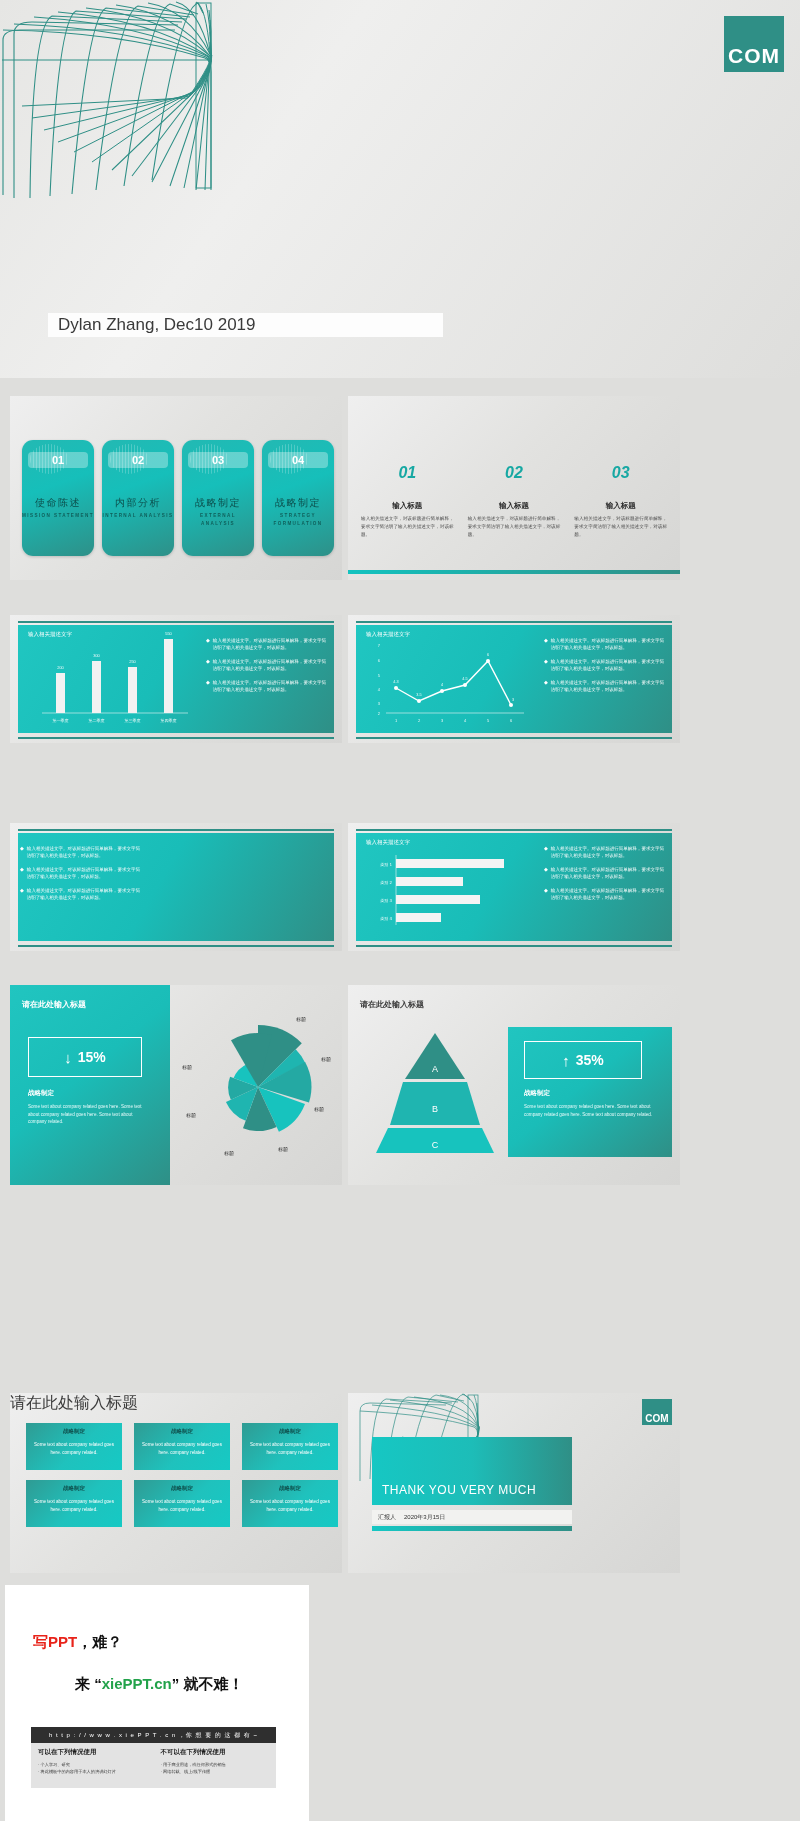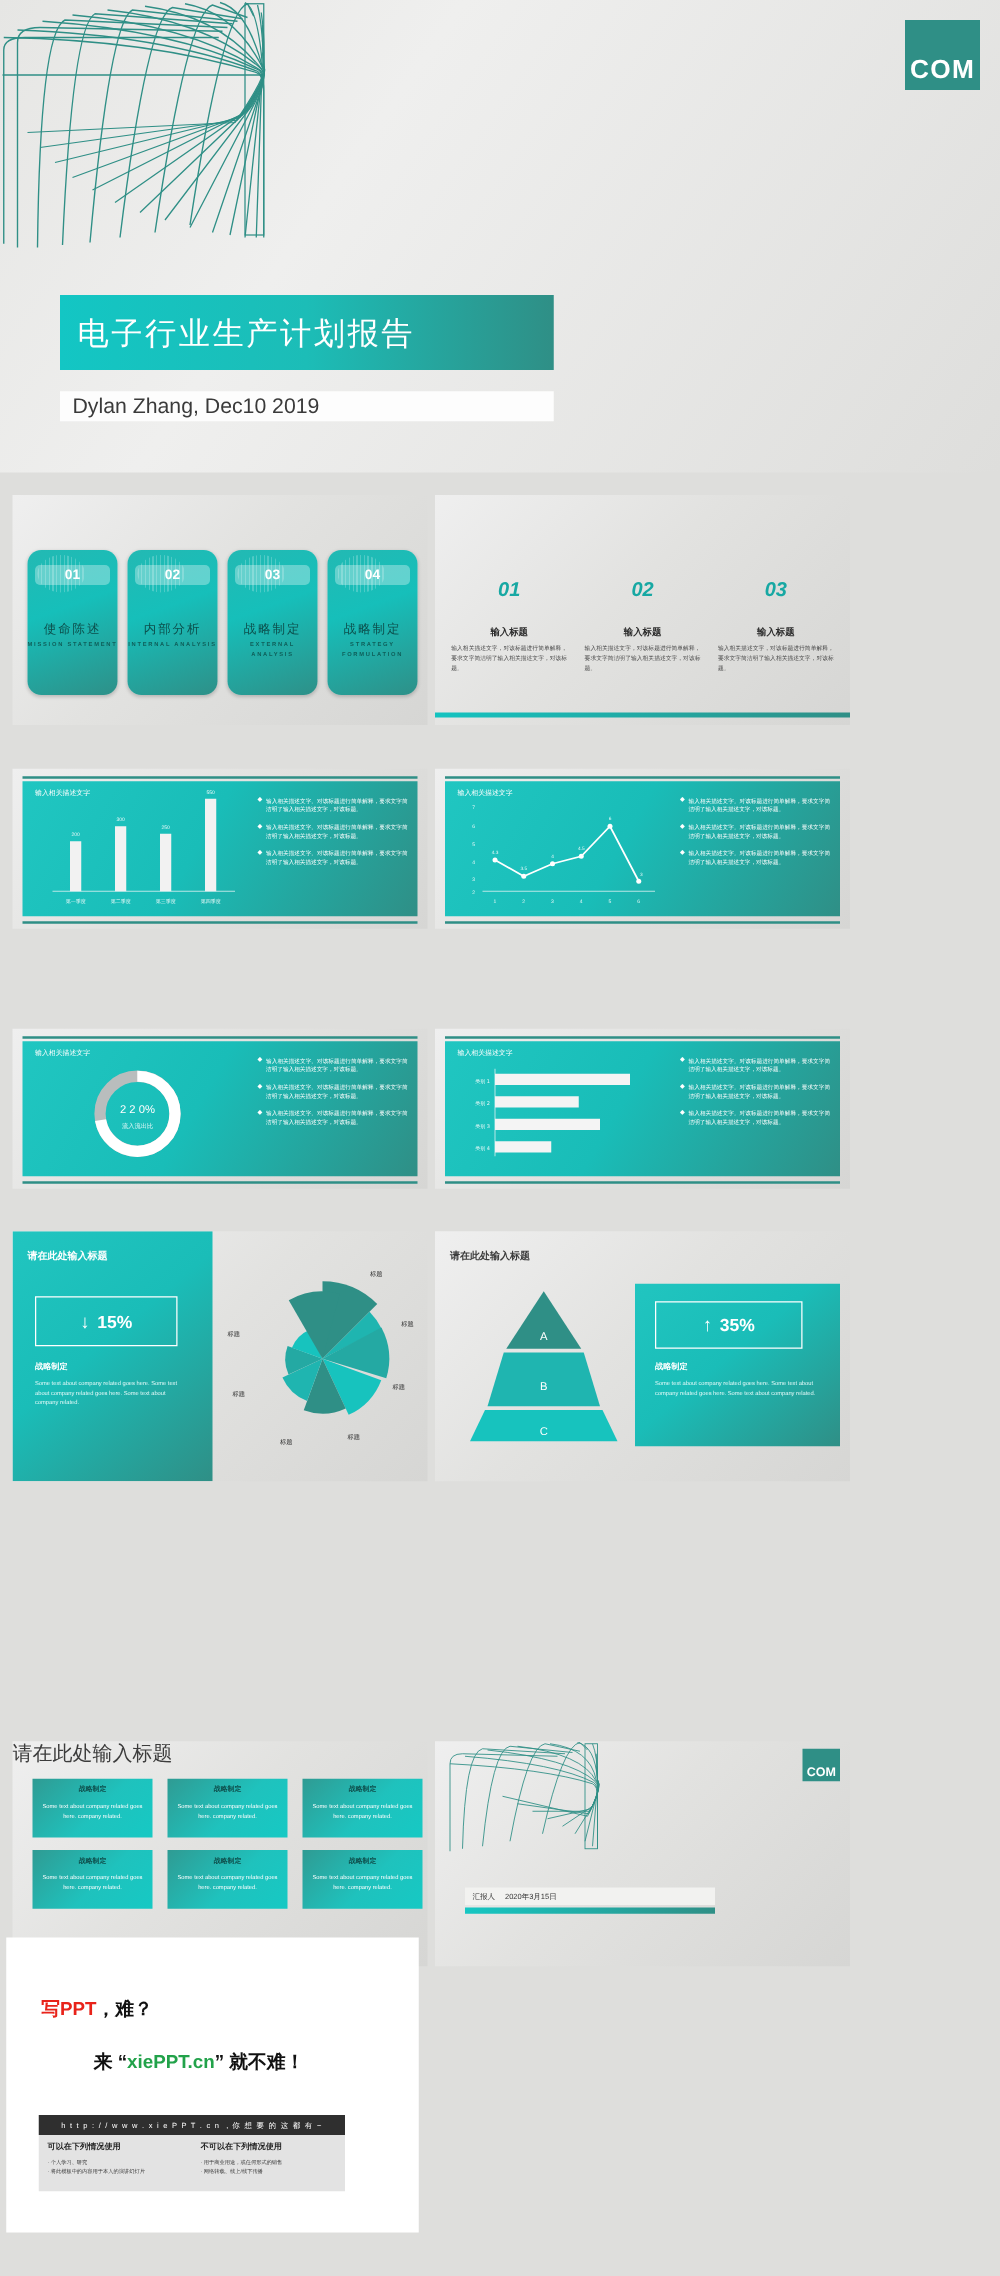--- a/index.html
+++ b/index.html
@@ -88,21 +88,21 @@
   #thanks .logo{position:absolute;right:8px;top:6px;width:30px;height:26px;background:#2f8f86;color:#fff;font-size:10px;font-weight:700;display:flex;align-items:flex-end;justify-content:center;padding-bottom:1px;box-sizing:border-box;}
   #thanks .tband{position:absolute;left:24px;top:44px;width:200px;height:68px;
     background:linear-gradient(90deg,#16c7c3 0%,#1dbdb8 50%,#2f8f86 100%);display:flex;align-items:flex-end;}
   #thanks .tband span{color:#fff;font-size:12px;letter-spacing:.5px;margin:0 0 8px 10px;}
   #thanks .sband{position:absolute;left:24px;top:117px;width:200px;height:14px;background:#f2f2f0;display:flex;align-items:center;}
   #thanks .sband .a{color:#333;font-size:6px;margin-left:6px;}
   #thanks .sband .b{color:#333;font-size:6px;margin-left:8px;}
   #thanks .strip{position:absolute;left:24px;top:133px;width:200px;height:5px;background:linear-gradient(90deg,#16c7c3,#2f8f86);}
 
   
-  #promo{position:absolute;left:5px;top:1550px;width:330px;height:236px;background:#fff;}
+  #promo{position:absolute;left:5px;top:1585px;width:304px;height:236px;background:#fff;}
   #promo .l1{position:absolute;left:28px;top:48px;font-size:15px;font-weight:700;color:#111;}
   #promo .l1 .red{color:#e8231a;}
   #promo .l2{position:absolute;left:46px;top:90px;font-size:15px;font-weight:700;color:#111;margin-left:24px;}
   #promo .l2 .grn{color:#22a24a;}
   #promo .urlbar{position:absolute;left:26px;top:142px;width:245px;height:16px;background:#2f2f2f;display:flex;align-items:center;justify-content:center;}
   #promo .urlbar span{color:#fff;font-size:6px;letter-spacing:1px;}
   #promo .terms{position:absolute;left:26px;top:158px;width:245px;height:45px;background:#e3e3e3;display:flex;}
   #promo .tcol{flex:1;padding:5px 7px;box-sizing:border-box;}
   #promo .tcol .th{font-size:6.5px;font-weight:700;color:#1b1b1b;}
   #promo .tcol .ti{font-size:4.2px;color:#3a3a3a;margin-top:4px;line-height:7px;}
@@ -139,23 +139,20 @@
         <path d="M196 2 Q206 6 210 53 Q215 60 198 88 L92 162"></path>
         <path d="M206 4 Q210 20 211 53 Q215 60 196 90 L74 152"></path>
         <path d="M209 10 Q212 30 211 53 Q215 60 194 92 L58 142"></path>
         <path d="M210 20 L211 53 Q215 60 192 94 L44 130"></path>
         <path d="M210 32 L211 53 Q215 60 190 96 L32 118"></path>
         <path d="M210 42 L211 53 Q214 60 188 98 L22 106"></path>
       </g>
       <rect x="196" y="3" width="15" height="185" fill="none" stroke="#2f8f86" stroke-width="1"></rect>
     </svg>
     <div class="logo">COM</div>
-    <div class="title-band">
-      <span>电子行业生产计划报告</span>
-    </div>
     <div class="sub-band">
       <span>Dylan Zhang, Dec10 2019</span>
     </div>
   </div>
 
   <div id="toc" class="slide">
     <div class="toccards">
       <div class="toccard">
         <div class="deco"></div>
         <div class="numbox">
@@ -300,29 +297,20 @@
             <span class="bt">输入相关描述文字。对该标题进行简单解释，要求文字简洁明了输入相关描述文字，对该标题。</span>
           </div>
       </div>
     </div>
   </div>
 
   <div class="slide chartslide" style="left:10px;top:823px;width:332px;">
     <div class="topline"></div>
     <div class="botline"></div>
     <div class="inner">
-      <div class="cv">
-        <div class="cap">输入相关描述文字</div>
-        <svg viewBox="0 0 186 108" width="186" height="108">
-          <circle cx="92" cy="58" r="30" fill="none" stroke="#b9bdbd" stroke-width="9"></circle>
-          <circle cx="92" cy="58" r="30" fill="none" stroke="#ffffff" stroke-width="9" stroke-dasharray="136 52" transform="rotate(-90 92 58)"></circle>
-          <text x="92" y="57" fill="#ffffff" font-size="9" text-anchor="middle" font-family="Liberation Sans">2 2 0%</text>
-          <text x="92" y="69" fill="#eafafa" font-size="5" text-anchor="middle" font-family="DejaVu Sans">流入流出比</text>
-        </svg>
-      </div>
       <div class="bullets">
         <div class="bullet">
             <span class="dia">◆</span>
             <span class="bt">输入相关描述文字。对该标题进行简单解释，要求文字简洁明了输入相关描述文字，对该标题。</span>
           </div>
         <div class="bullet">
             <span class="dia">◆</span>
             <span class="bt">输入相关描述文字。对该标题进行简单解释，要求文字简洁明了输入相关描述文字，对该标题。</span>
           </div>
         <div class="bullet">
@@ -462,20 +450,23 @@
         <path d="M58 4 Q110 10 121 32 Q125 36 119 50 L104 74"></path>
         <path d="M84 2 Q116 6 121 31 Q125 36 118 52 L94 68"></path>
         <path d="M106 1 Q120 4 122 31 Q126 36 117 54 L82 62"></path>
         <path d="M118 2 Q122 12 122 31 Q126 36 116 56 L70 56"></path>
         <path d="M121 10 L122 31 Q126 36 115 58 L58 50"></path>
         <path d="M121 20 L122 31 Q126 36 114 60 L46 44"></path>
       </g>
       <rect x="112" y="2" width="10" height="84" fill="none" stroke="#2f8f86" stroke-width="0.7"></rect>
     </svg>
     <div class="logo">COM</div>
+    <div class="tband">
+      <span>THANK YOU VERY MUCH</span>
+    </div>
     <div class="sband">
       <span class="a">汇报人</span>
       <span class="b">2020年3月15日</span>
     </div>
     <div class="strip"></div>
   </div>
 
   <div id="promo">
     <div class="l1">
       <span class="red">写PPT</span><span>，难？</span>

